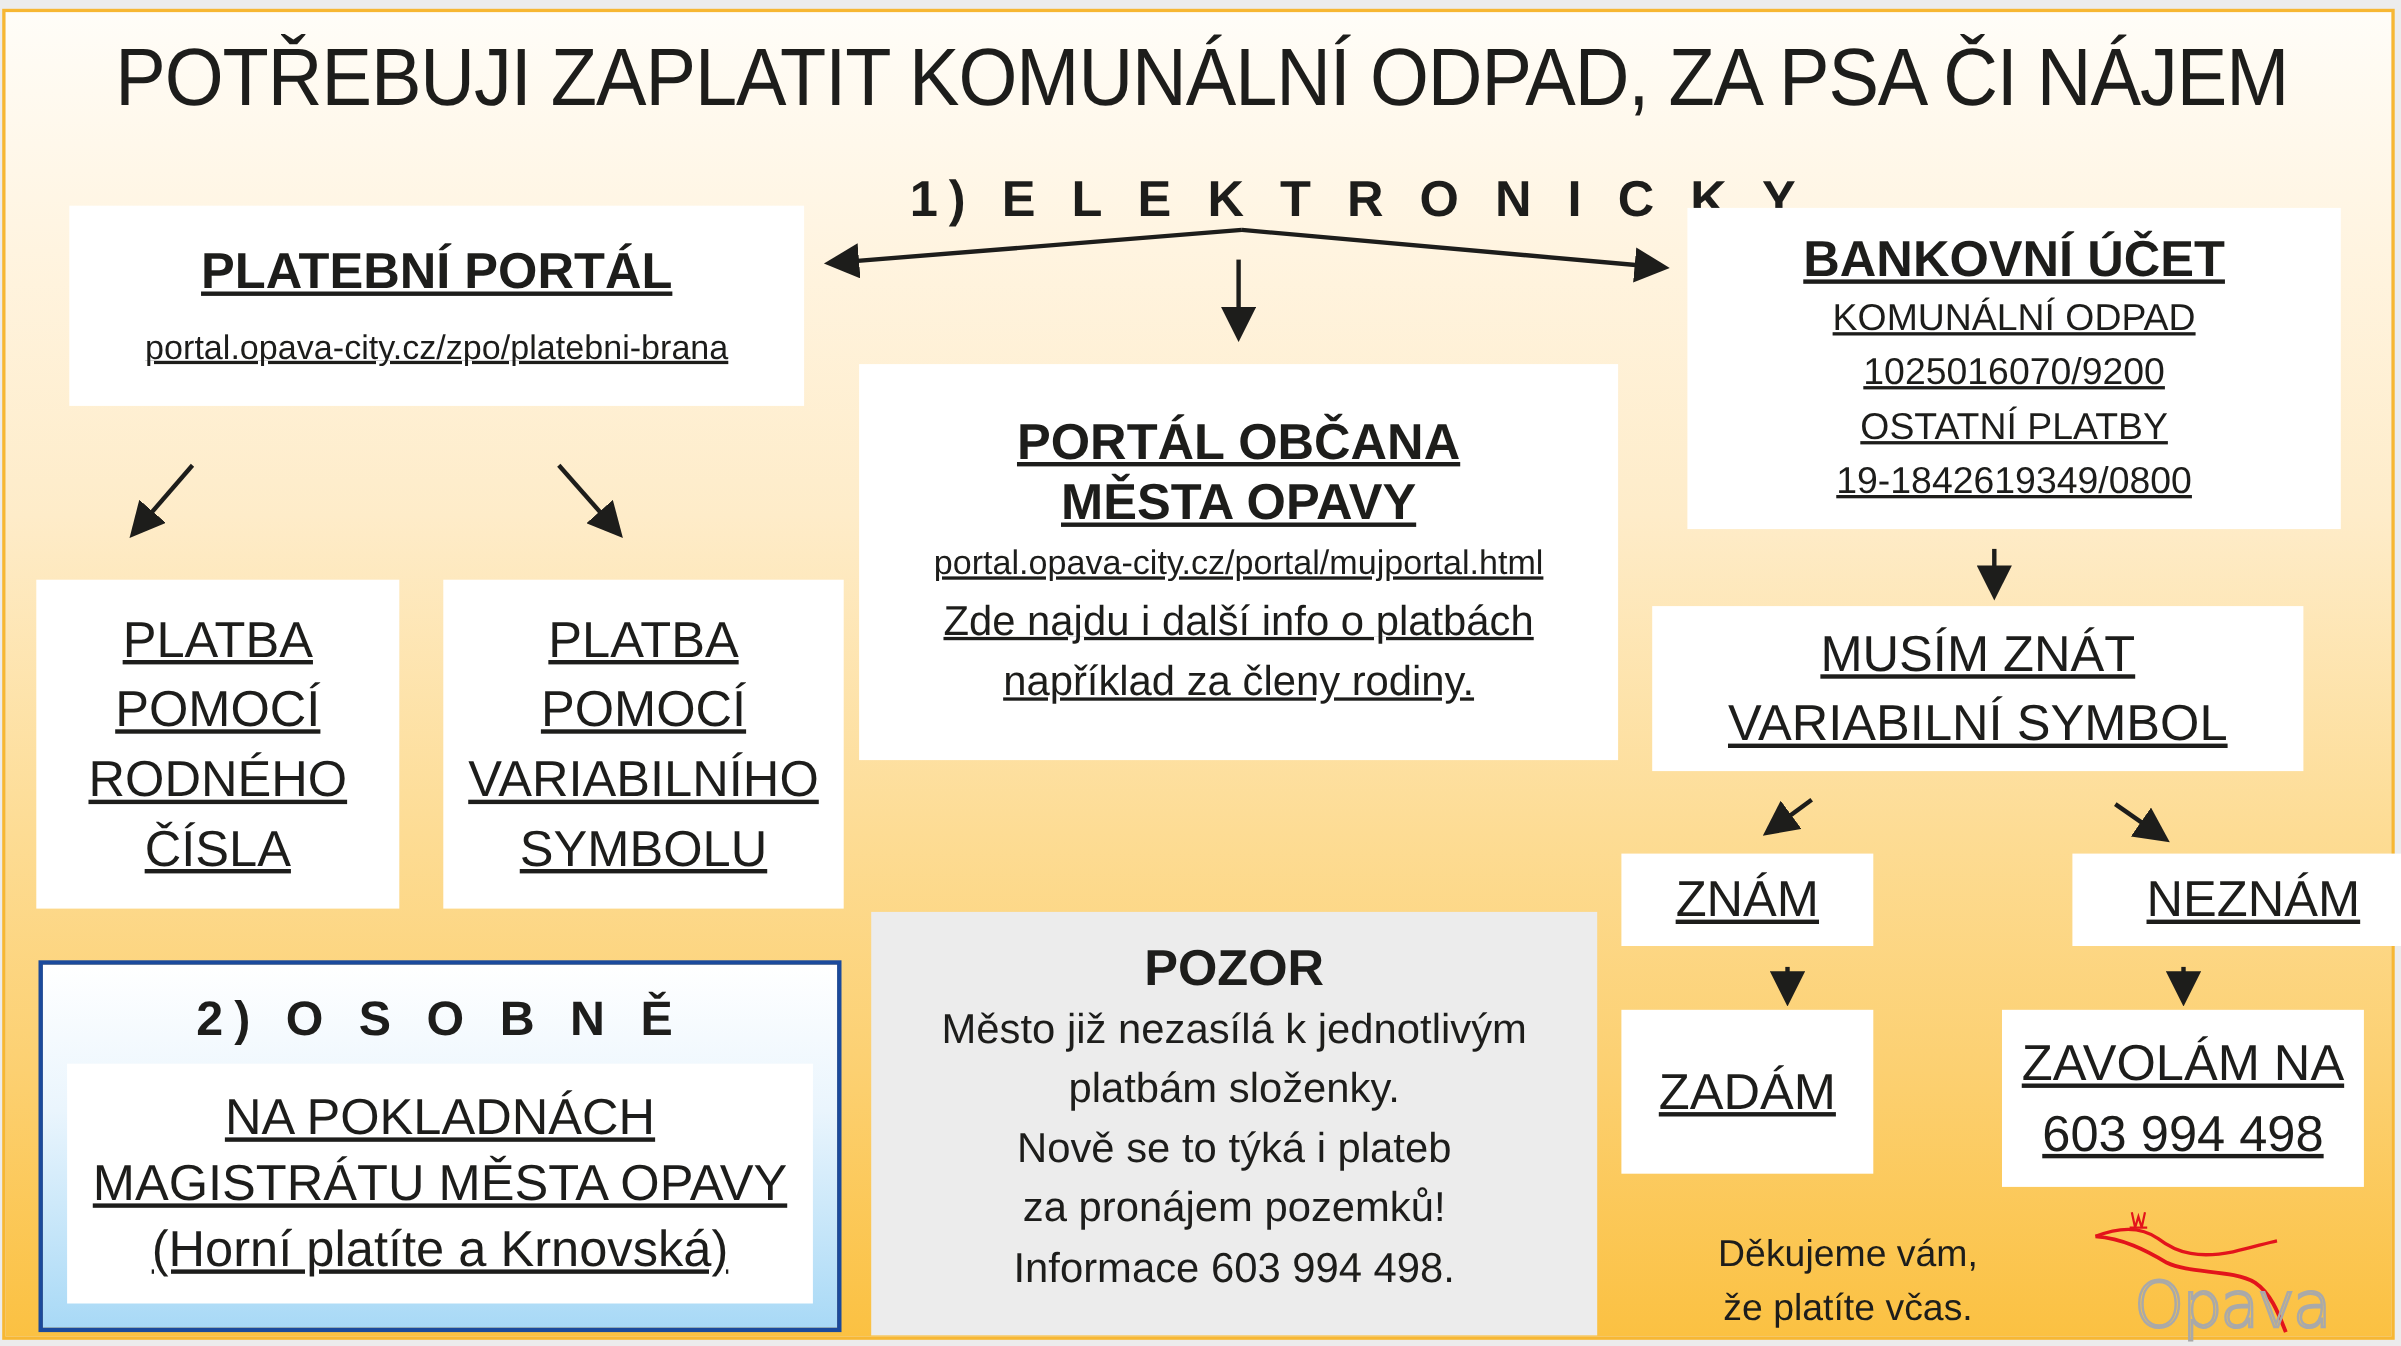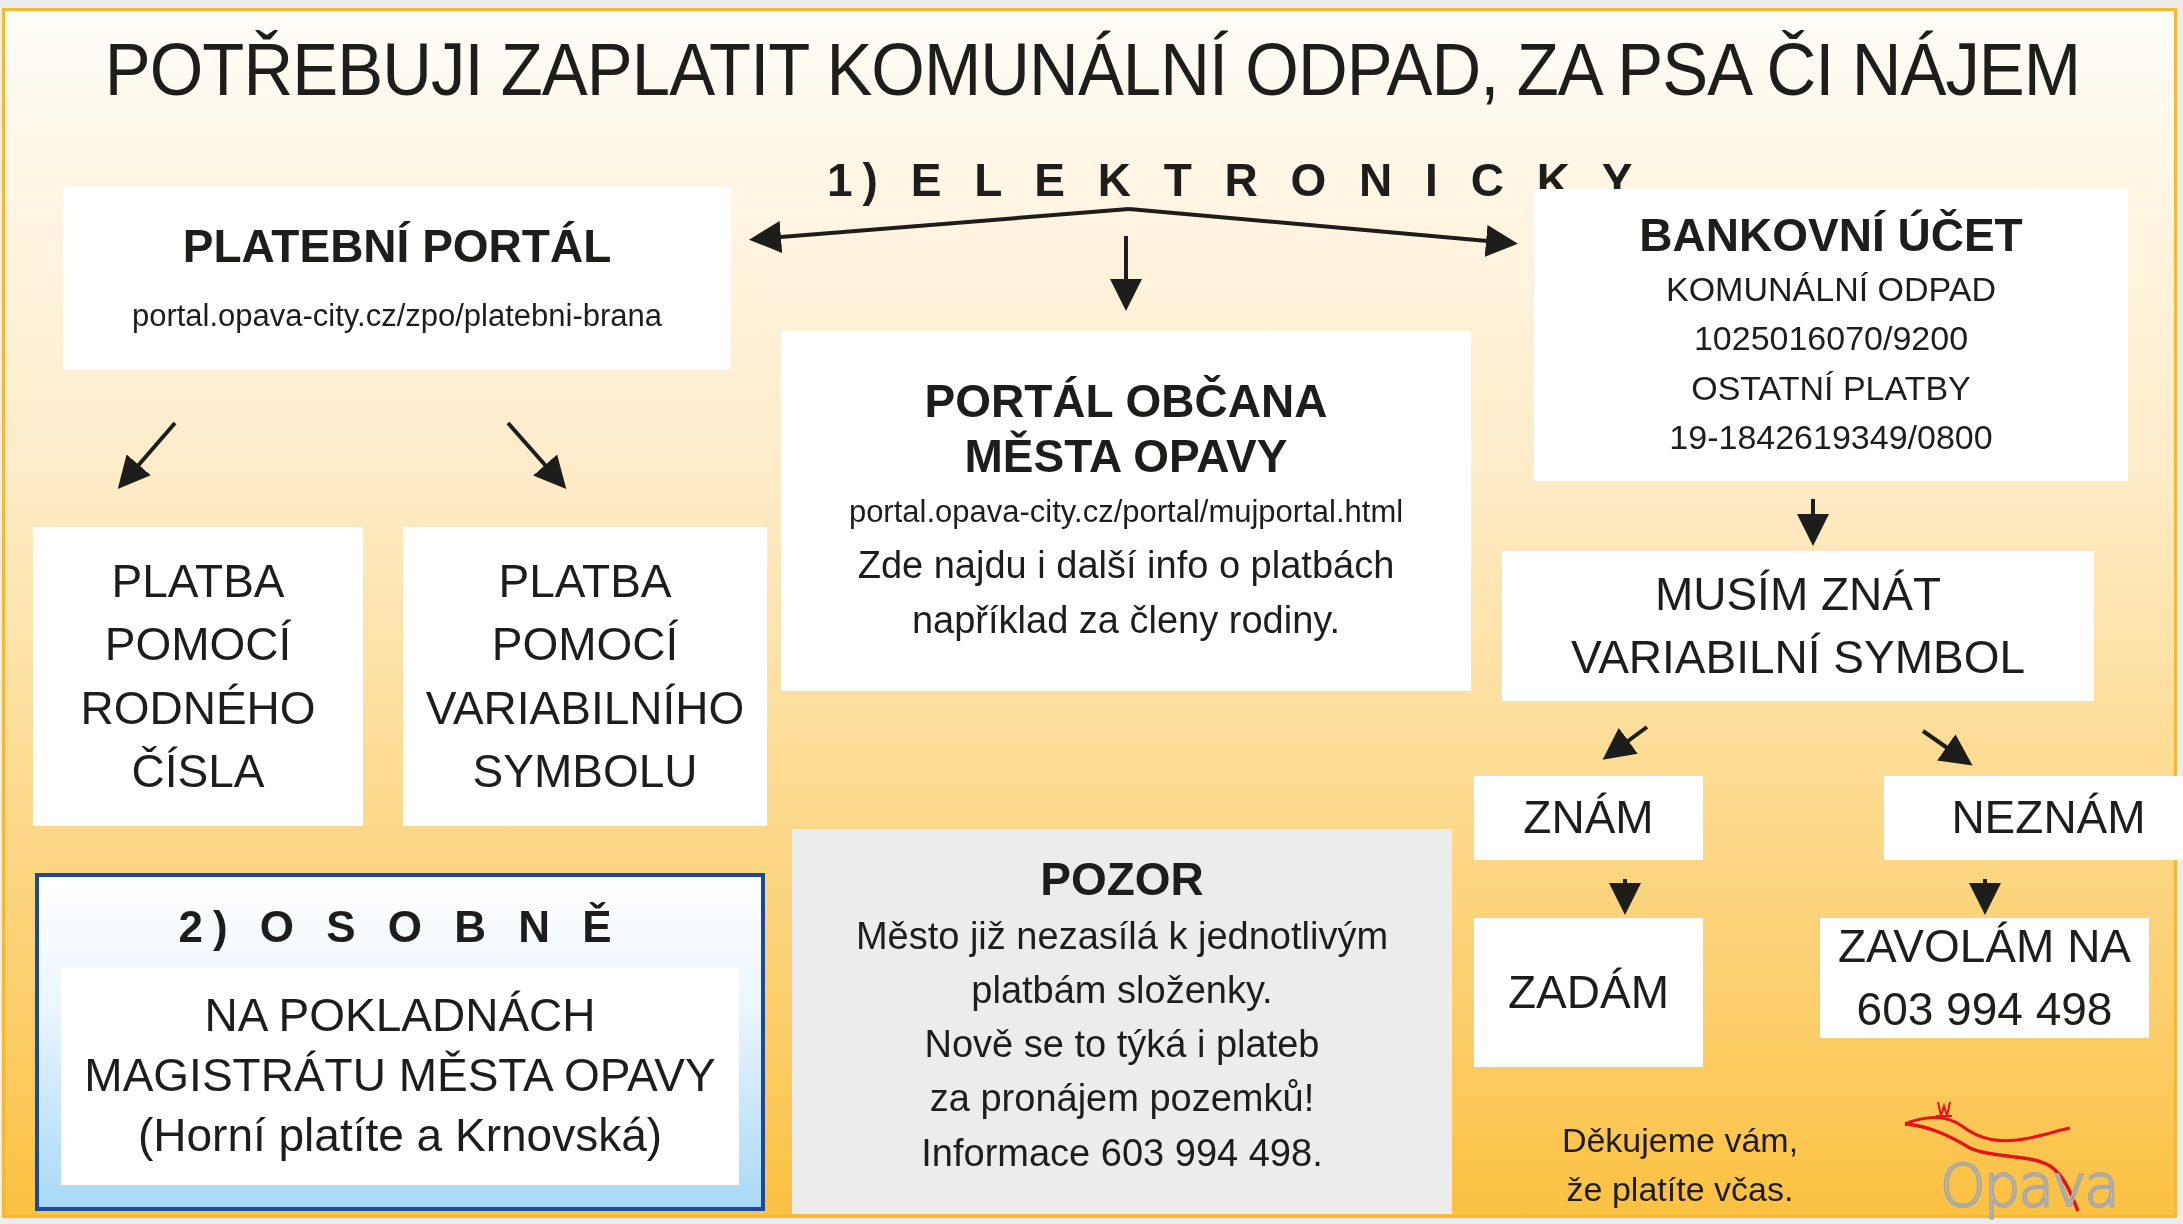--- a/index.html
+++ b/index.html
@@ -21,20 +21,21 @@
     font-size: 74px; letter-spacing: -1px; transform: scaleX(0.93);
     white-space: nowrap; line-height: 1;
   }
   .section-label {
     font-weight: bold; font-size: 46px; letter-spacing: 10px; white-space: nowrap; line-height: 1;
   }
   .box {
     position: absolute; background: #ffffff; box-sizing: border-box;
     display: flex; flex-direction: column; align-items: center; justify-content: center;
     text-align: center;
+    text-decoration: underline;
   }
   .h-bold { font-weight: bold; font-size: 46px; line-height: 1.2; }
   .url { font-size: 31px; line-height: 1.3; }
   .txt-lg { font-size: 46px; line-height: 1.38; }
   .txt-md { font-size: 38px; line-height: 1.45; }
   .txt-acc { font-size: 34px; line-height: 1.45; }
   .osobne {
     position: absolute; left: 30px; top: 862px; width: 730px; height: 338px;
     box-sizing: border-box; border: 4px solid #1b4a9c;
     background: linear-gradient(180deg, #ffffff 0%, #eaf5fd 40%, #a8d9f6 100%);
@@ -98,21 +99,21 @@
   <div class="box txt-lg" style="left:1469px; top:765px; width:229px; height:84px;">
     <div>ZNÁM</div>
   </div>
   <div class="box txt-lg" style="left:1879px; top:765px; width:329px; height:84px;">
     <div>NEZNÁM</div>
   </div>
 
   <div class="box txt-lg" style="left:1469px; top:907px; width:229px; height:149px;">
     <div>ZADÁM</div>
   </div>
-  <div class="box txt-lg" style="left:1815px; top:907px; width:329px; height:120px;">
+  <div class="box txt-lg" style="left:1815px; top:907px; width:329px; height:161px;">
     <div>ZAVOLÁM NA</div>
     <div>603 994 498</div>
   </div>
 
   <div class="osobne">
     <div class="section-label" style="position:absolute; left:0; top:28px; width:100%; text-align:center; font-size:44px;">2) O S O B N Ě</div>
     <div class="box txt-lg" style="left:22px; top:90px; width:678px; height:218px; line-height:1.3;">
       <div>NA POKLADNÁCH</div>
       <div>MAGISTRÁTU MĚSTA OPAVY</div>
       <div>(Horní platíte a Krnovská)</div>

